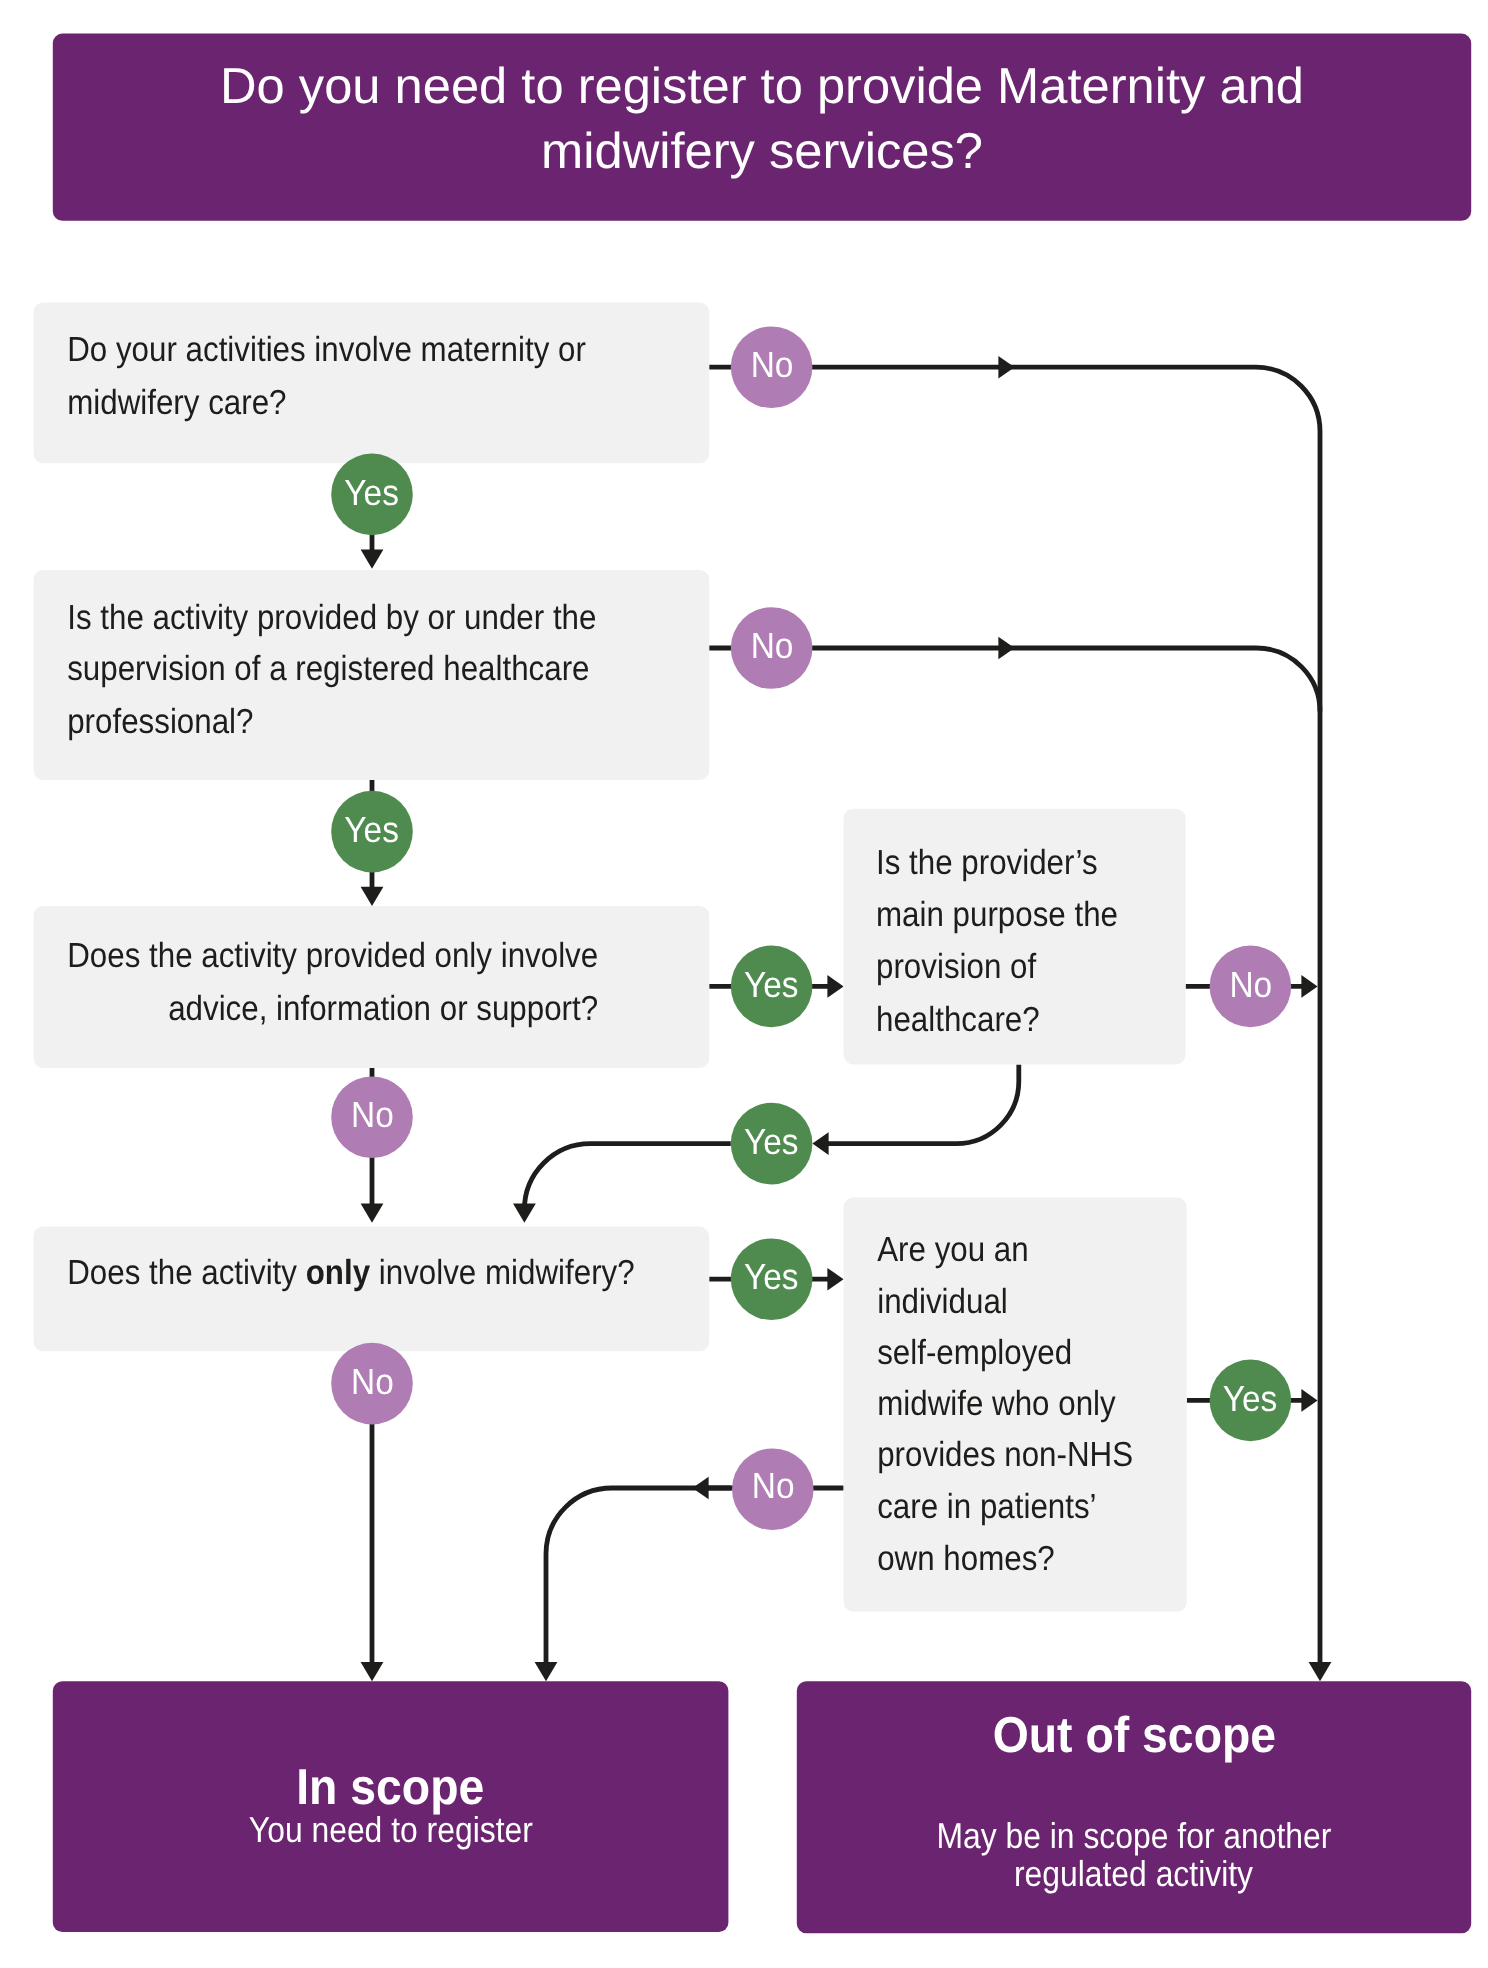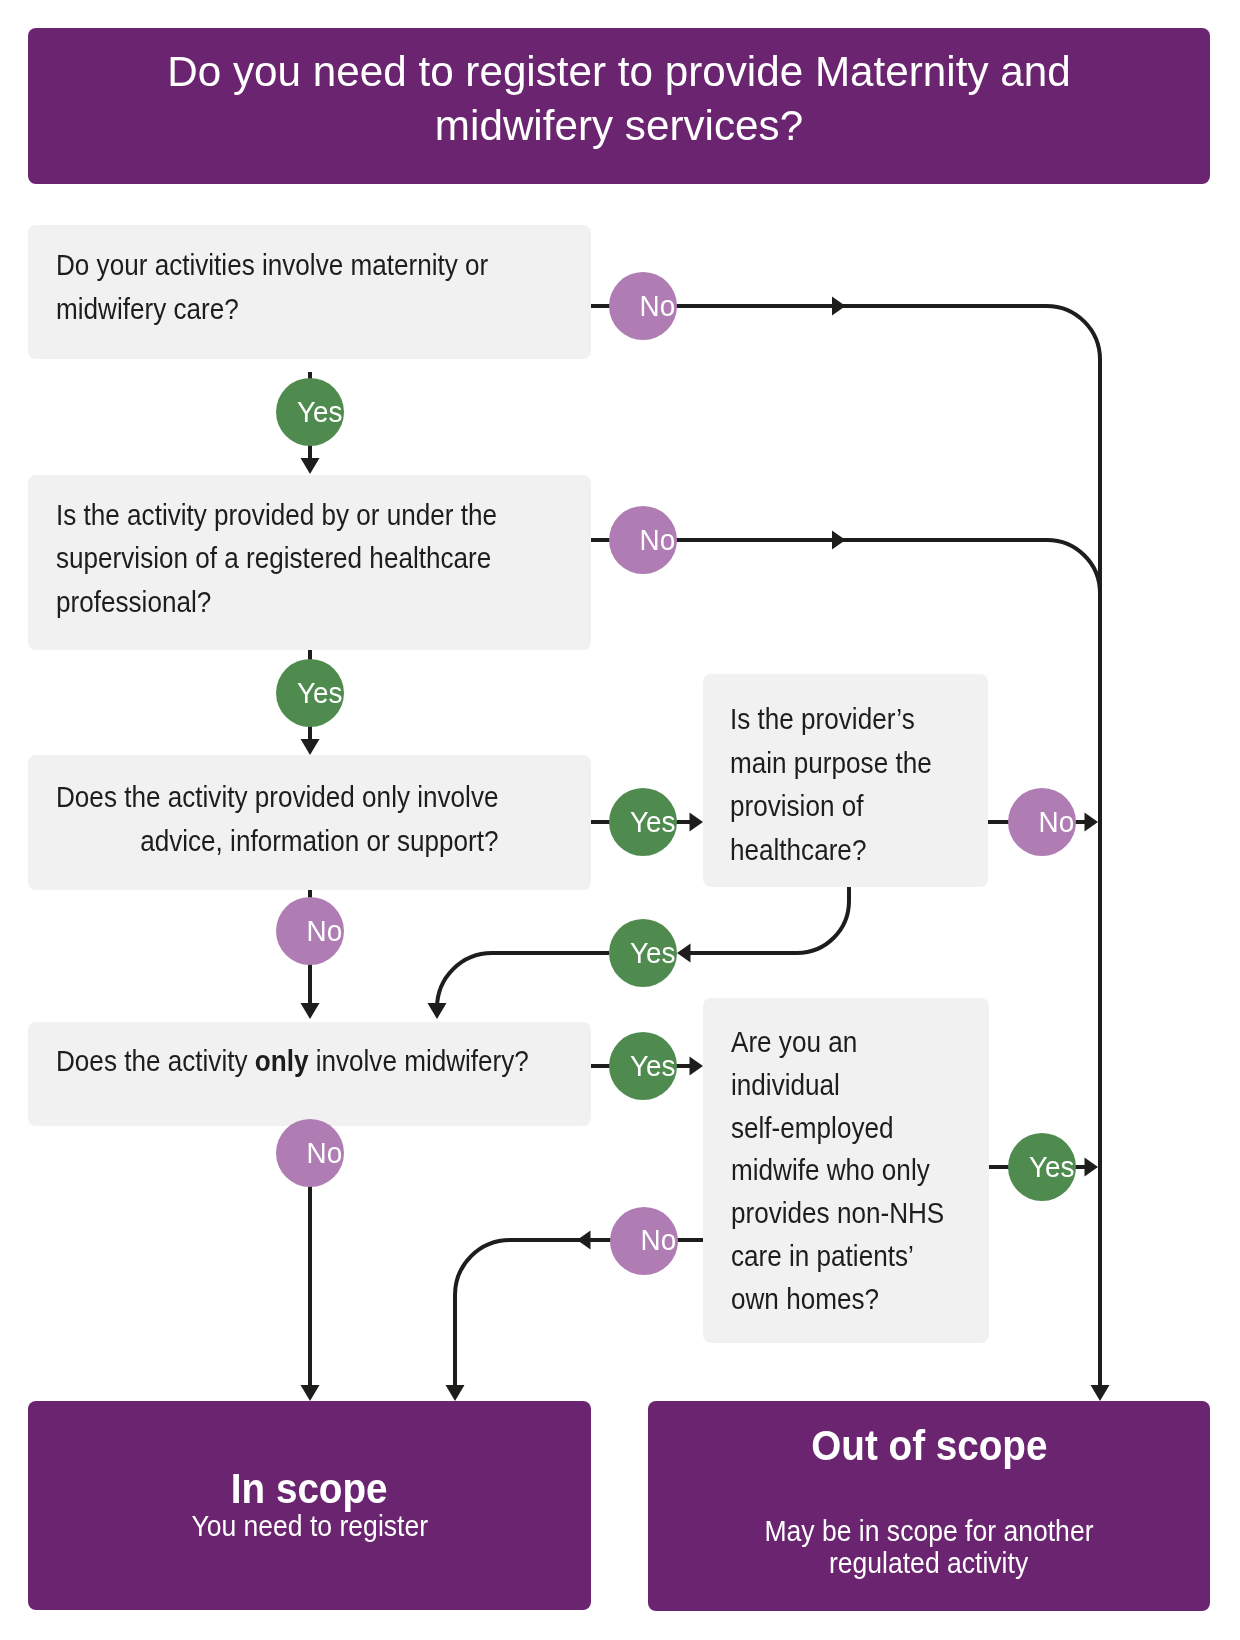--- a/index.html
+++ b/index.html
@@ -4,35 +4,35 @@
 <title>Maternity and midwifery services registration flowchart</title>
 <style>
   html,body{margin:0;padding:0;}
   body{width:1240px;height:1640px;background:#ffffff;
        font-family:"Liberation Sans", sans-serif;
        -webkit-font-smoothing:antialiased;overflow:hidden;position:relative;}
   #stage{position:absolute;left:0;top:0;width:1240px;height:1640px;}
   .abs{position:absolute;box-sizing:border-box;}
 
   
-  .panel{background:#6B2470;border-radius:8px;color:#ffffff;z-index:2;}
+  .panel{background:#6B2470;border-radius:8px;color:#ffffff;z-index:2;margin-left:16px;}
   .hdr-title{position:absolute;left:0;right:0;top:17px;text-align:center;
              font-size:42px;line-height:54px;font-weight:400;}
   .hdr-title > div{display:block;transform:scaleX(1.005);}
 
   
   .qbox{background:#F1F1F1;border-radius:8px;color:#1d1d1b;z-index:2;}
   .qtext{position:absolute;font-size:29px;line-height:43.5px;font-weight:400;color:#1d1d1b;
          white-space:nowrap;}
   .qtext > div{transform:scaleX(0.90);transform-origin:left center;}
   .qtext b{font-weight:700;}
 
   
   .pill{position:absolute;width:68px;height:68px;border-radius:50%;color:#fff;
-        display:flex;align-items:center;justify-content:flex-end;
+        display:flex;align-items:center;justify-content:center;
         font-size:30.3px;line-height:1;z-index:4;}
   .pill.yes{background:#4F8B4F;}
   .pill.no{background:#AF7CB3;}
   .pill span{display:block;transform:translateY(-0.5px) scaleX(0.92);}
 
   
   .out-line{position:absolute;left:0;right:0;text-align:center;white-space:nowrap;}
   .out-line > span{display:inline-block;}
   .out-big{font-size:42px;font-weight:700;line-height:42px;}
   .out-big > span{transform:scaleX(0.92);}
@@ -80,21 +80,21 @@
     <polygon points="1100,1401 1090.5,1385 1109.5,1385"></polygon>
   </svg>
 
   <div class="abs panel" style="left:28px;top:28px;width:1182px;height:156px;">
     <div class="hdr-title">
       <div>Do you need to register to provide Maternity and</div>
       <div>midwifery services?</div>
     </div>
   </div>
 
-  <div class="abs qbox" style="left:28px;top:225px;width:563px;height:134px;">
+  <div class="abs qbox" style="left:28px;top:252px;width:563px;height:134px;">
     <div class="qtext" style="left:27.5px;top:19px;">
       <div>Do your activities involve maternity or</div>
       <div>midwifery care?</div>
     </div>
   </div>
 
   <div class="abs qbox" style="left:28px;top:475px;width:563px;height:175px;">
     <div class="qtext" style="left:27.5px;top:18.5px;">
       <div>Is the activity provided by or under the</div>
       <div>supervision of a registered healthcare</div>

